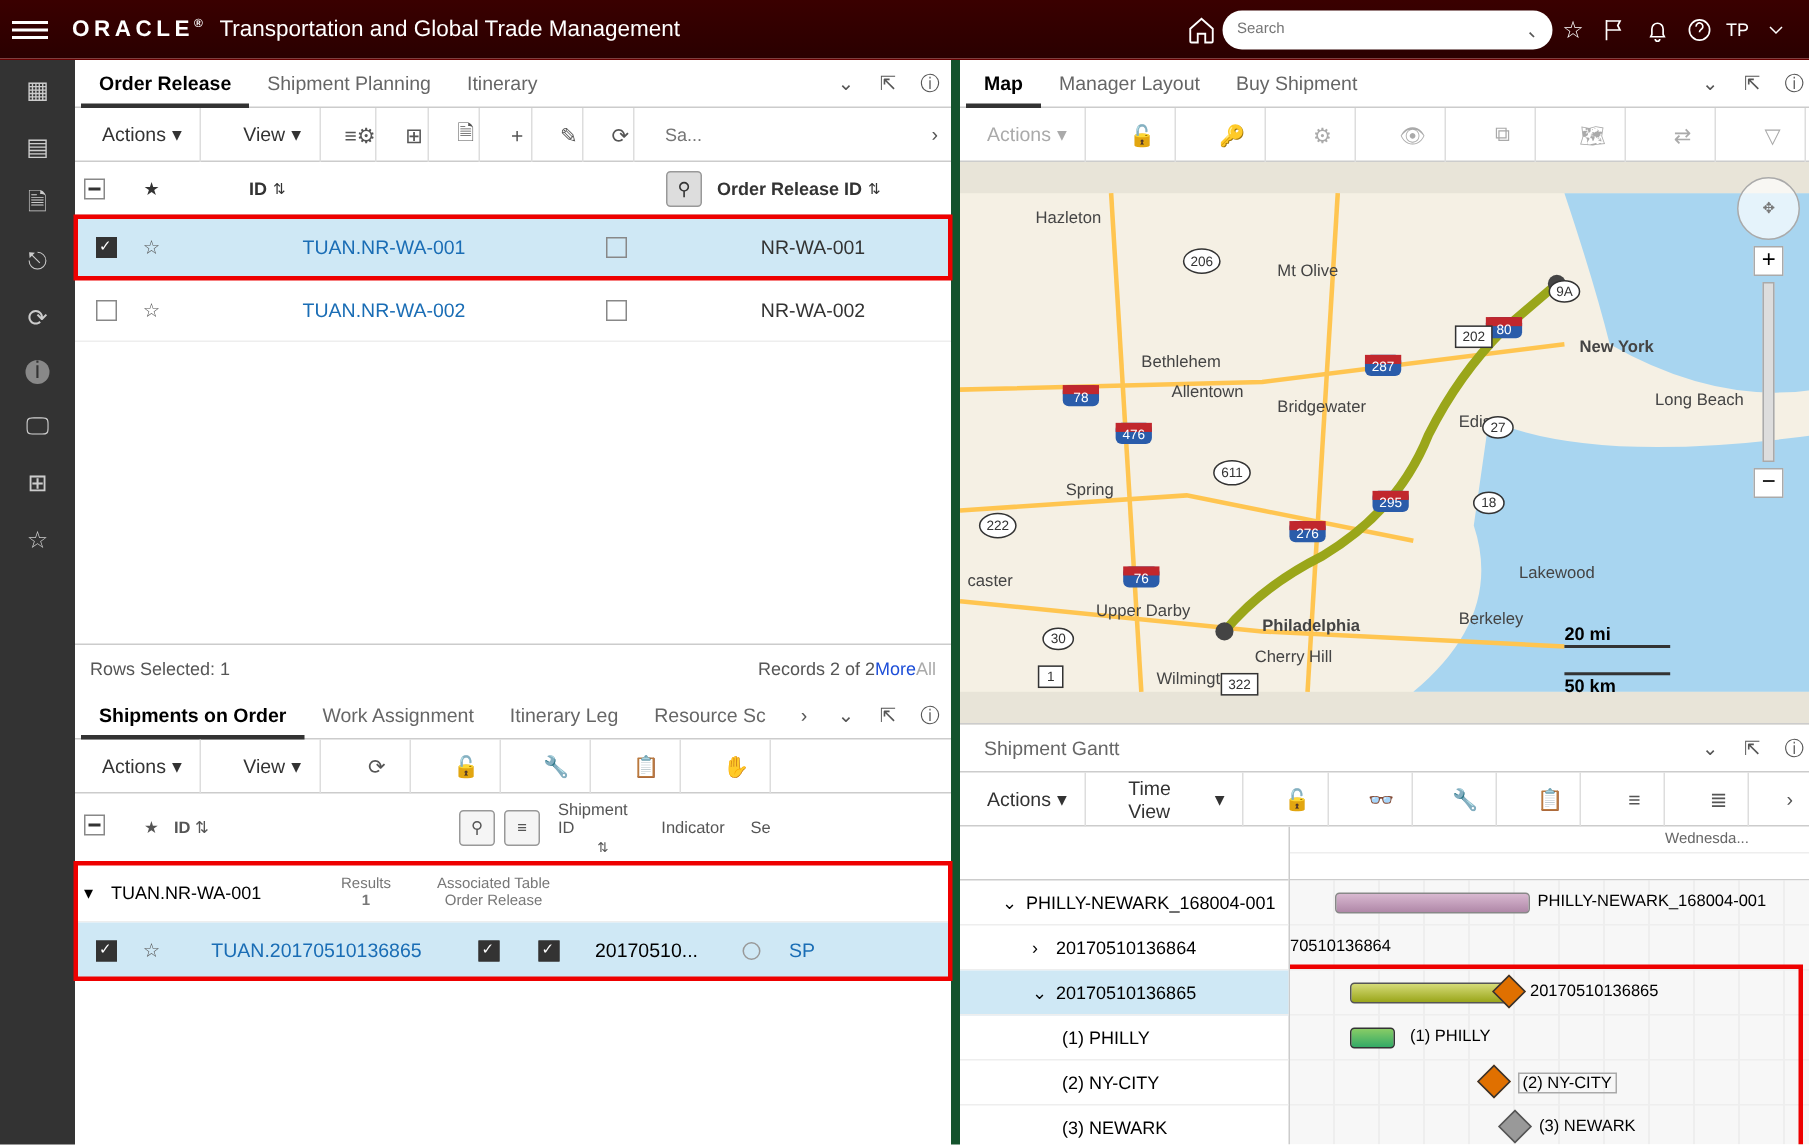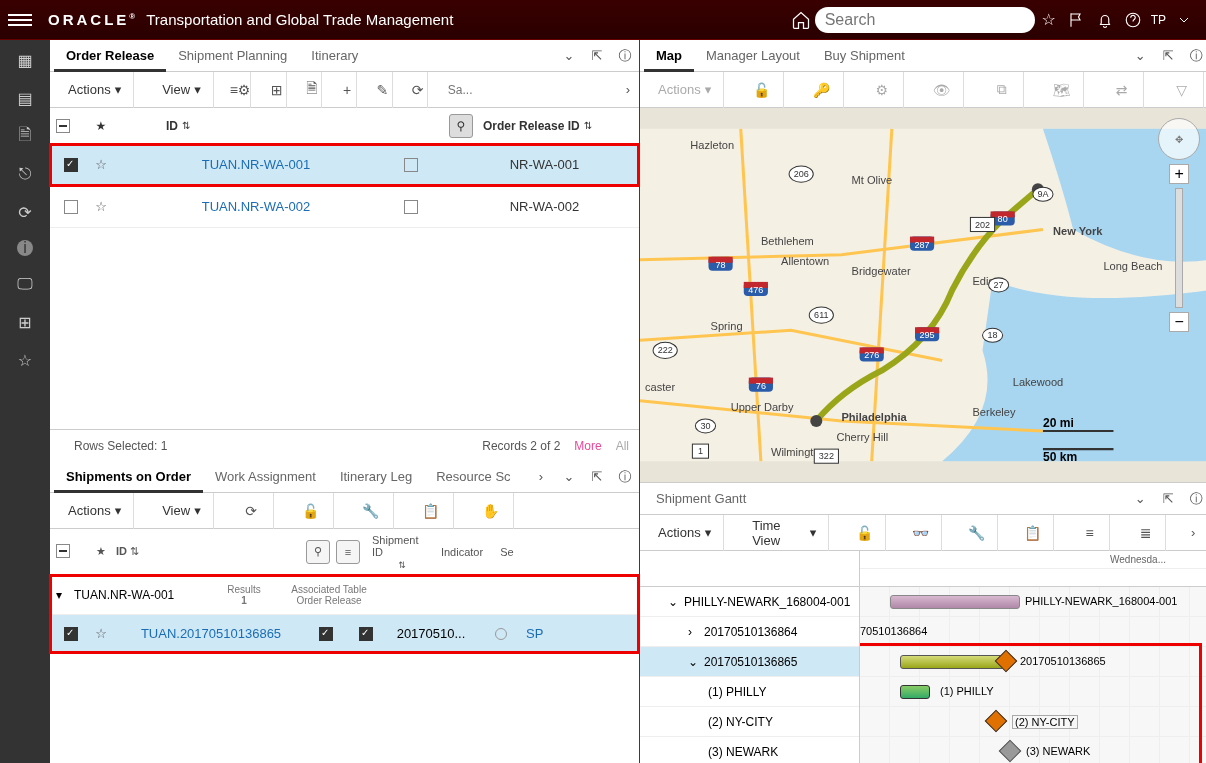--- a/index.html
+++ b/index.html
@@ -6,26 +6,26 @@
 body { width: 1206px; height: 763px; overflow: hidden; background: #fff; }
 .topbar { height: 40px; background: linear-gradient(#3a0000, #2a0000); color: #fff; display: flex; align-items: center; padding: 0 8px; border-bottom: 1px solid #600; }
 .topbar .hamburger { width: 24px; display: flex; flex-direction: column; gap: 3px; cursor: pointer; margin-right: 16px; }
 .topbar .hamburger span { height: 2px; background: #fff; }
 .topbar .brand { font-size: 15px; font-weight: bold; letter-spacing: 3px; margin-right: 8px; }
 .topbar .brand sup { font-size: 8px; }
 .topbar .product { font-size: 15px; font-weight: 300; }
 .topbar .spacer { flex: 1; }
 .topbar .tb-icon { width: 28px; height: 28px; display: flex; align-items: center; justify-content: center; cursor: pointer; color: #fff; }
 .topbar .search-pill { background: #fff; border-radius: 14px; height: 26px; width: 220px; display: flex; align-items: center; padding: 0 10px; }
-.topbar .search-pill input { border: none; outline: none; flex: 1; font-size: 16px; background: transparent; }
+.topbar .search-pill input { border: none; outline: none; flex: 1; font-size: 10px; background: transparent; }
 .topbar .tp { font-size: 12px; margin-left: 4px; margin-right: 4px; }
 .sidebar { position: absolute; left: 0; top: 40px; bottom: 0; width: 50px; background: #333; display: flex; flex-direction: column; align-items: center; padding-top: 10px; gap: 18px; }
 .sidebar .sb-icon { width: 20px; height: 20px; color: #ccc; display: flex; align-items: center; justify-content: center; cursor: pointer; font-size: 16px; }
 .content { position: absolute; left: 50px; top: 40px; right: 0; bottom: 0; display: flex; }
-.left-pane { width: 590px; display: flex; flex-direction: column; border-right: 1px solid #14532d; }
+.left-pane { width: 590px; display: flex; flex-direction: column; border-right: 6px solid #14532d; }
 .right-pane { flex: 1; display: flex; flex-direction: column; }
 .tabstrip { height: 32px; border-bottom: 1px solid #ccc; display: flex; align-items: center; font-size: 13px; padding: 0 4px; }
 .tabstrip .tab { padding: 0 12px; height: 32px; line-height: 32px; color: #666; cursor: pointer; white-space: nowrap; }
 .tabstrip .tab.active { color: #000; border-bottom: 3px solid #333; font-weight: bold; }
 .tabstrip .ts-icons { margin-left: auto; display: flex; align-items: center; gap: 8px; }
 .tabstrip .ts-icon { width: 20px; height: 20px; display: flex; align-items: center; justify-content: center; cursor: pointer; color: #555; }
 .toolbar { height: 36px; border-bottom: 1px solid #ccc; display: flex; align-items: center; padding: 0 6px; gap: 16px; font-size: 13px; }
 .toolbar .tb-btn { padding: 0 12px; height: 36px; display: flex; align-items: center; gap: 4px; border-right: 1px solid #ddd; cursor: pointer; color: #333; }
 .toolbar .tb-icon-btn { width: 44px; height: 36px; display: flex; align-items: center; justify-content: center; border-right: 1px solid #ddd; cursor: pointer; color: #555; font-size: 14px; }
 .toolbar .tb-search { flex: 0 0 50px; border: none; outline: none; padding: 0 4px; font-size: 12px; height: 22px; }
@@ -38,21 +38,21 @@
 .data-row.selected { background: #cfe8f5; }
 .data-row .rc { display: flex; align-items: center; justify-content: center; }
 .rc-cb { width: 30px; }
 .rc-star { width: 30px; color: #555; }
 .rc-id { width: 280px; color: #1a6db5; }
 .rc-pin { width: 30px; }
 .rc-rel { flex: 1; color: #333; padding-left: 30px; }
 .highlight-box { outline: 3px solid #e00; outline-offset: -2px; }
 .footer-row { height: 32px; border-top: 1px solid #ccc; display: flex; align-items: center; font-size: 12px; color: #555; padding: 0 10px; }
 .footer-row .fr-spacer { flex: 1; }
-.footer-row span { margin-left: 14px; }
+.footer-row span { }
 .cb { width: 14px; height: 14px; border: 1px solid #888; display: inline-block; position: relative; }
 .cb.minus::after { content: ""; position: absolute; left: 2px; right: 2px; top: 5px; height: 2px; background: #333; }
 .cb.checked { background: #333; border-color: #333; }
 .cb.checked::after { content: "✓"; color: #fff; font-size: 10px; position: absolute; left: 1px; top: -1px; }
 .map-area { flex: 1; background: #e8e4d8; position: relative; overflow: hidden; border-bottom: 1px solid #ccc; }
 .map-svg { width: 100%; height: 100%; }
 .gantt-area { height: 280px; display: flex; flex-direction: column; }
 .gantt-content { flex: 1; display: flex; overflow: hidden; position: relative; }
 .gantt-left { width: 220px; border-right: 1px solid #ccc; }
 .gantt-right { flex: 1; position: relative; overflow: hidden; }
@@ -207,21 +207,21 @@
       <div class="rc rc-pin">
           <span class="cb"></span>
         </div>
       <div class="rc rc-rel">NR-WA-002</div>
     </div>
     <div style="flex:1"></div>
     <div class="footer-row">
       <span>Rows Selected: 1</span>
       <div class="fr-spacer"></div>
       <span>Records 2 of 2</span>
-      <span style="color:#ec4899">More</span>
+      <span style="color:#1d4ed8">More</span>
       <span style="color:#aaa">All</span>
     </div>
 
     <div class="tabstrip">
       <div class="tab active">Shipments on Order</div>
       <div class="tab">Work Assignment</div>
       <div class="tab">Itinerary Leg</div>
       <div class="tab">Resource Sc</div>
       <div class="ts-icons">
         <div class="ts-icon">›</div>

